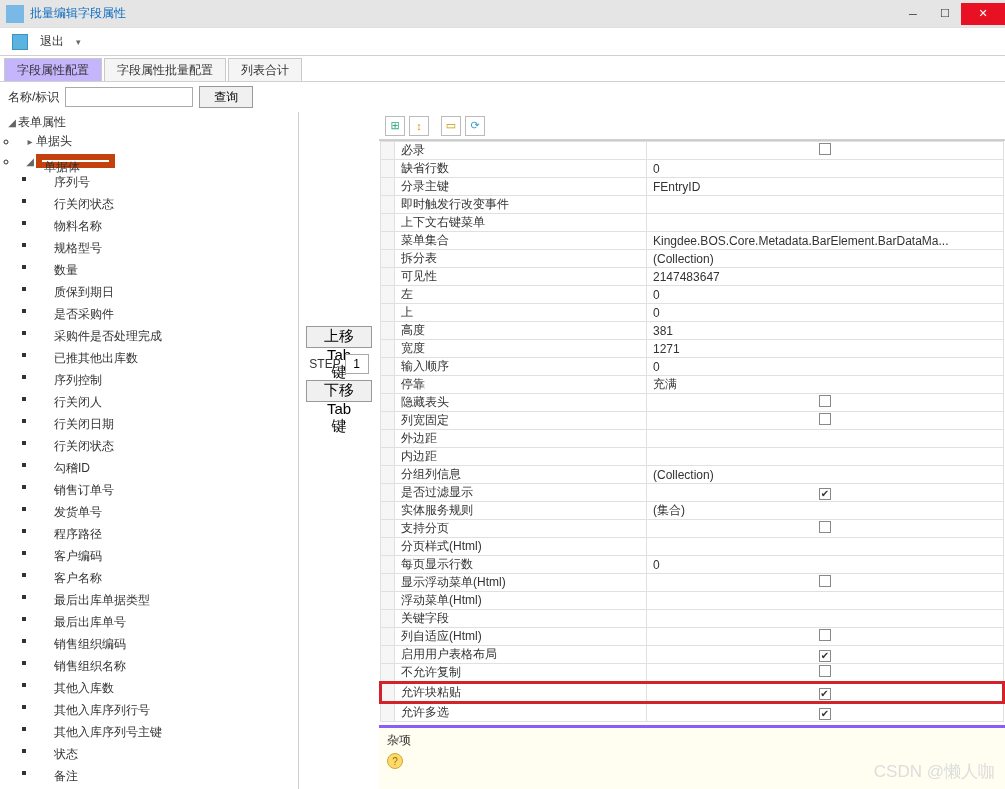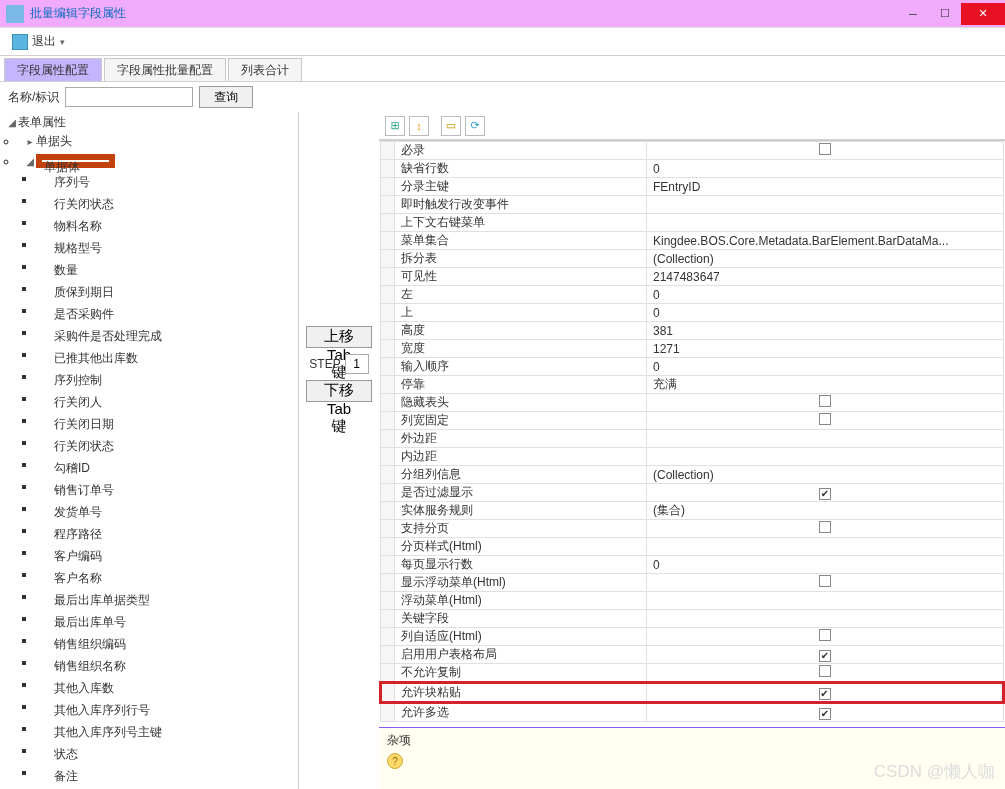--- a/index.html
+++ b/index.html
@@ -1,23 +1,23 @@
 <!DOCTYPE html>
 <html><head>
 <meta charset="utf-8">
 <style>
 *{box-sizing:border-box;margin:0;padding:0;font-family:"Microsoft YaHei",Arial,sans-serif;font-size:12px}
 body{background:#fff;width:1005px;height:789px;overflow:hidden;position:relative;color:#333}
-.titlebar{height:28px;background:#f0abfc;display:flex;align-items:center;border-bottom:1px solid #e0e0e0}
+.titlebar{height:28px;background:#e5e5e5;display:flex;align-items:center;border-bottom:1px solid #e0e0e0}
 .titlebar .icon{width:18px;height:18px;margin:0 6px;display:inline-block;background:#7ab8e8}
 .titlebar .title{flex:1;color:#0b6cbf}
 .titlebar .winbtn{width:32px;height:22px;display:flex;align-items:center;justify-content:center;font-size:11px}
 .titlebar .close{background:#e81123;color:#fff;width:44px}
 .toolbar{height:28px;display:flex;align-items:center;border-bottom:1px solid #d0d0d0;padding-left:6px}
-.toolbar .exitbtn{display:flex;align-items:center;gap:4px;padding:2px 6px;cursor:pointer}
+.toolbar .exitbtn{display:flex;align-items:center;gap:12px;padding:2px 6px;cursor:pointer}
 .toolbar .exitbtn .ico{width:16px;height:16px;display:inline-block;background:#5bb3e0;border:1px solid #3a93c0}
 .tabs{height:26px;display:flex;border-bottom:1px solid #d0d0d0;padding-left:4px;padding-top:2px}
 .tab{border:1px solid #c9c9c9;border-bottom:none;padding:3px 12px;background:#f5f5f5;margin-right:2px;cursor:pointer}
 .tab.active{background:#c4b5fd}
 .searchrow{height:30px;display:flex;align-items:center;padding-left:8px;gap:6px}
 .searchrow input{height:20px;width:128px;border:1px solid #aaa;padding:0 4px}
 .searchrow button,.sbtn{height:22px;padding:0 14px;border:1px solid #999;background:#f0f0f0;cursor:pointer}
 .layout{display:flex;height:calc(789px - 28px - 28px - 26px - 30px)}
 .leftpanel{width:299px;border-right:1px solid #d0d0d0;display:flex;flex-direction:column;position:relative}
 .treewrap{flex:1;overflow:auto;position:relative}
@@ -40,21 +40,21 @@
 .gridwrap{flex:1;overflow:auto;border-top:1px solid #ccc;position:relative}
 table.pg{width:100%;border-collapse:collapse}
 table.pg td{border:1px solid #e0e0e0;height:18px;padding:0 6px;vertical-align:middle}
 table.pg tr td:first-child{width:14px;background:#f6f6f6;padding:0}
 table.pg tr td:nth-child(2){width:252px;font-weight:normal}
 .ck{display:inline-block;width:12px;height:12px;border:1px solid #888;text-align:center;line-height:10px;font-size:10px}
 .ck.on::after{content:"✔";color:#333}
 .hlrow td{border-top:3px solid #d3222a!important;border-bottom:3px solid #d3222a!important}
 .hlrow td:first-child{border-left:3px solid #d3222a!important}
 .hlrow td:last-child{border-right:3px solid #d3222a!important}
-.misc{border-top:1px solid #8b5cf6;background:#fffef0;padding:4px 12px 20px 8px}
+.misc{border-top:3px solid #8b5cf6;background:#fffef0;padding:4px 12px 20px 8px}
 .misc .hdr{color:#333;margin-bottom:4px}
 .misc .qico{width:16px;height:16px;border-radius:50%;background:#ffd966;border:1px solid #caa93e;display:flex;align-items:center;justify-content:center;font-size:10px;color:#8a6d1f}
 .watermark{position:absolute;right:10px;bottom:6px;color:#ddd;font-size:17px}
 </style>
 </head>
 <body>
 
 <div class="titlebar">
   <span class="icon"></span>
   <span class="title">批量编辑字段属性</span>

